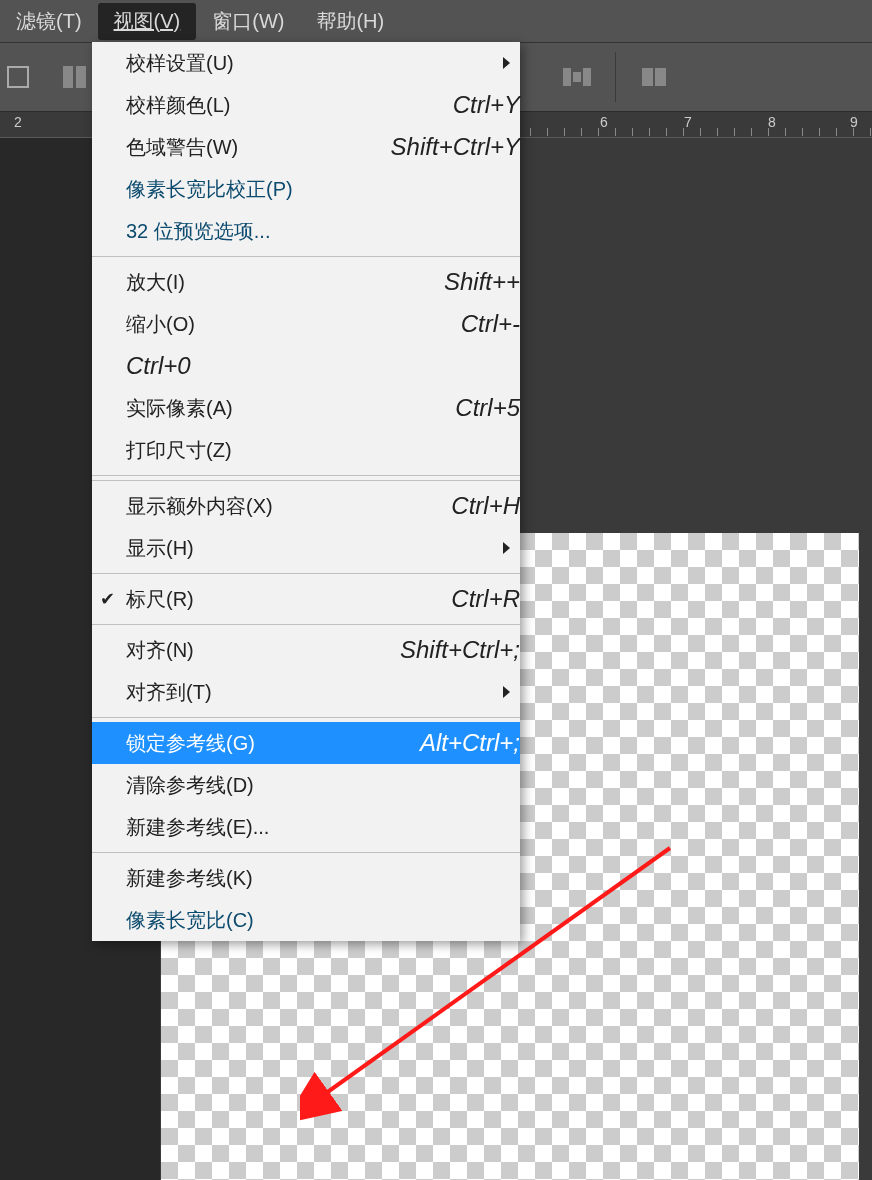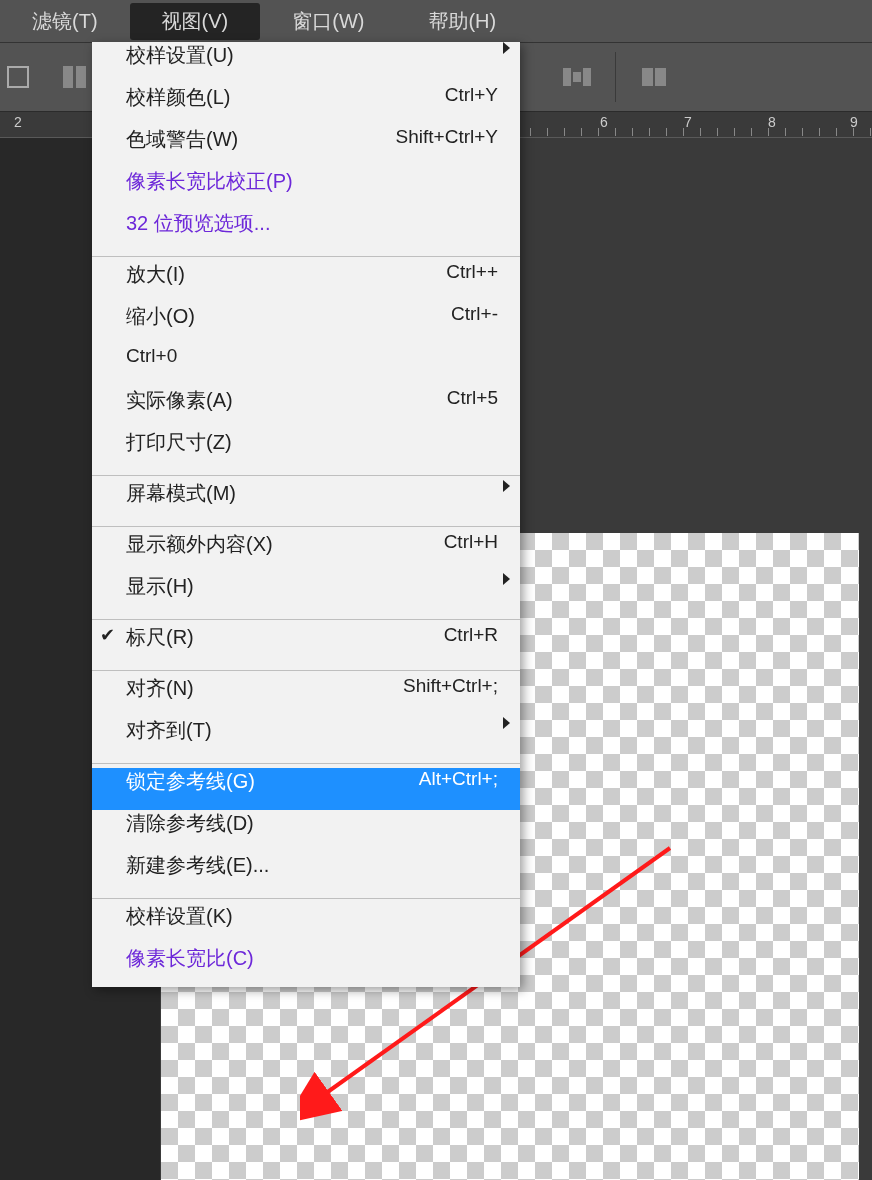--- a/index.html
+++ b/index.html
@@ -1,21 +1,21 @@
 <!DOCTYPE html>
 <html><head>
 <meta charset="utf-8">
 <style>
 html,body{margin:0;padding:0;width:872px;height:1180px;overflow:hidden;font-family:"Microsoft YaHei","Segoe UI",sans-serif;background:#3a3a3a;color:#d0d0d0;}
 *{box-sizing:border-box;}
 
 
 .menubar{height:42px;background:#535353;display:flex;align-items:center;padding-left:0;font-size:20px;}
-.menu-item{padding:5px 32px;color:#d9d9d9;cursor:default;white-space:nowrap;}
-.menu-item.active{background:#242424;border-radius:3px;}
+.menu-item{padding:5px 16px;color:#d9d9d9;cursor:default;white-space:nowrap;}
+.menu-item.active{background:#242424;border-radius:3px;text-decoration:underline;}
 
 .toolbar{height:70px;background:#535353;border-top:1px solid #333;border-bottom:1px solid #2b2b2b;display:flex;align-items:center;padding-left:0;gap:20px;}
 .tool-btn{width:36px;height:36px;display:flex;align-items:center;justify-content:center;}
 .tool-sep{width:1px;height:50px;background:#3a3a3a;}
 .tool-icon1{width:22px;height:22px;border:2px solid #aaa;}
 .tool-icon2{display:flex;gap:3px;}
 .tool-icon2 span{width:10px;height:22px;background:#888;display:block;}
 .tool-icon3{display:flex;gap:2px;}
 .tool-icon3 span{width:8px;height:18px;background:#888;}
 .tool-icon4{display:flex;gap:2px;}
@@ -34,24 +34,24 @@
   linear-gradient(45deg,#ccc 25%,transparent 25%,transparent 75%,#ccc 75%),
   linear-gradient(45deg,#ccc 25%,transparent 25%,transparent 75%,#ccc 75%);
  background-size:34px 34px;
  background-position:0 0,17px 17px;
  background-color:#fff;
 }
 .ruler-vert{position:absolute;left:160px;top:0;width:1px;height:395px;background:#595959;}
 
 
 .dropdown{position:absolute;left:92px;top:42px;width:428px;background:#f2f2f2;box-shadow:3px 3px 10px rgba(0,0,0,.4);z-index:100;font-size:20px;color:#222;}
-.dd-row{display:flex;align-items:flex-start;height:42px;padding:0 22px 0 34px;position:relative;cursor:default;}
+.dd-row{display:flex;align-items:center;height:42px;padding:0 0 0 34px;position:relative;cursor:default;}
 .dd-row .lbl{flex:1;}
-.dd-row .sc{color:#222;font-size:19px;}
-.dd-row.disabled{color:#6d28d9;}
+.dd-row .sc{color:#222;font-size:24px;font-style:italic;}
+.dd-row.disabled{color:#0c4a6e;}
 .dd-row.high{background:#1e90ff;color:#fff;gap:28px;}
 .dd-row.high .sc{color:#fff;}
 .dd-sep{height:1px;background:#bfbfbf;margin:4px 0;}
 .dd-row .sub{position:absolute;right:10px;width:0;height:0;border-left:7px solid #222;border-top:6px solid transparent;border-bottom:6px solid transparent;}
 .dd-row .chk{position:absolute;left:8px;font-size:18px;}
 
 
 .arrow-svg{position:absolute;left:300px;top:700px;pointer-events:none;z-index:50;}
 </style>
 </head>
@@ -151,41 +151,37 @@
     </div>
     <div class="dd-row disabled">
       <span class="lbl">像素长宽比校正(P)</span>
     </div>
     <div class="dd-row disabled">
       <span class="lbl">32 位预览选项...</span>
     </div>
     <div class="dd-sep"></div>
     <div class="dd-row">
       <span class="lbl">放大(I)</span>
-      <span class="sc">Ctrl++</span>
+      <span class="sc">Shift++</span>
     </div>
     <div class="dd-row">
       <span class="lbl">缩小(O)</span>
       <span class="sc">Ctrl+-</span>
     </div>
     <div class="dd-row">
       <span class="sc">Ctrl+0</span>
     </div>
     <div class="dd-row">
       <span class="lbl">实际像素(A)</span>
       <span class="sc">Ctrl+5</span>
     </div>
     <div class="dd-row">
       <span class="lbl">打印尺寸(Z)</span>
     </div>
     <div class="dd-sep"></div>
-    <div class="dd-row">
-      <span class="lbl">屏幕模式(M)</span>
-      <span class="sub"></span>
-    </div>
     <div class="dd-sep"></div>
     <div class="dd-row">
       <span class="lbl">显示额外内容(X)</span>
       <span class="sc">Ctrl+H</span>
     </div>
     <div class="dd-row">
       <span class="lbl">显示(H)</span>
       <span class="sub"></span>
     </div>
     <div class="dd-sep"></div>
@@ -209,18 +205,18 @@
       <span class="sc">Alt+Ctrl+;</span>
     </div>
     <div class="dd-row">
       <span class="lbl">清除参考线(D)</span>
     </div>
     <div class="dd-row">
       <span class="lbl">新建参考线(E)...</span>
     </div>
     <div class="dd-sep"></div>
     <div class="dd-row">
-      <span class="lbl">校样设置(K)</span>
+      <span class="lbl">新建参考线(K)</span>
     </div>
     <div class="dd-row disabled">
       <span class="lbl">像素长宽比(C)</span>
     </div>
   </div>
 
 </body></html>

